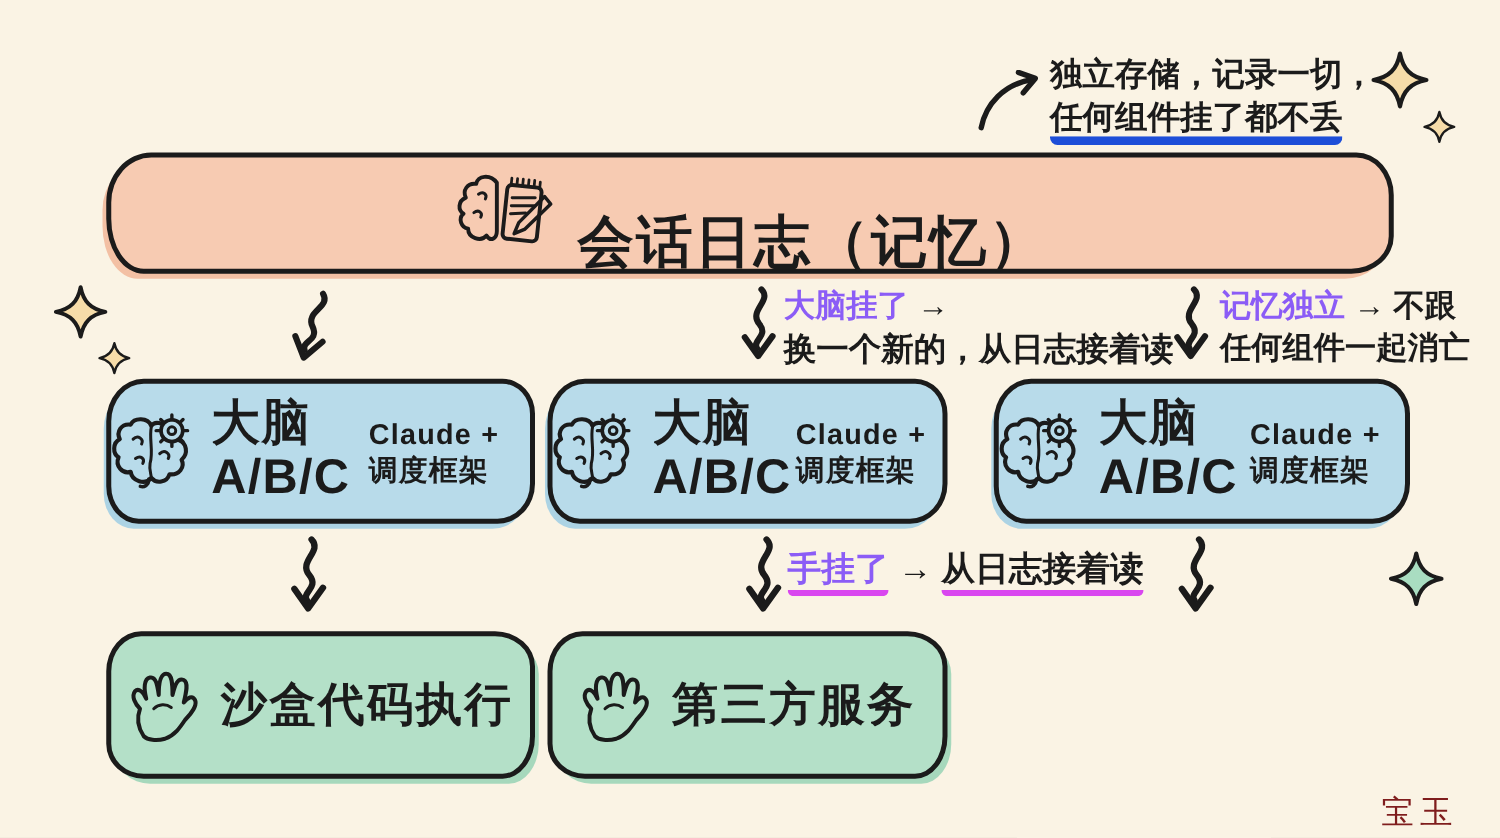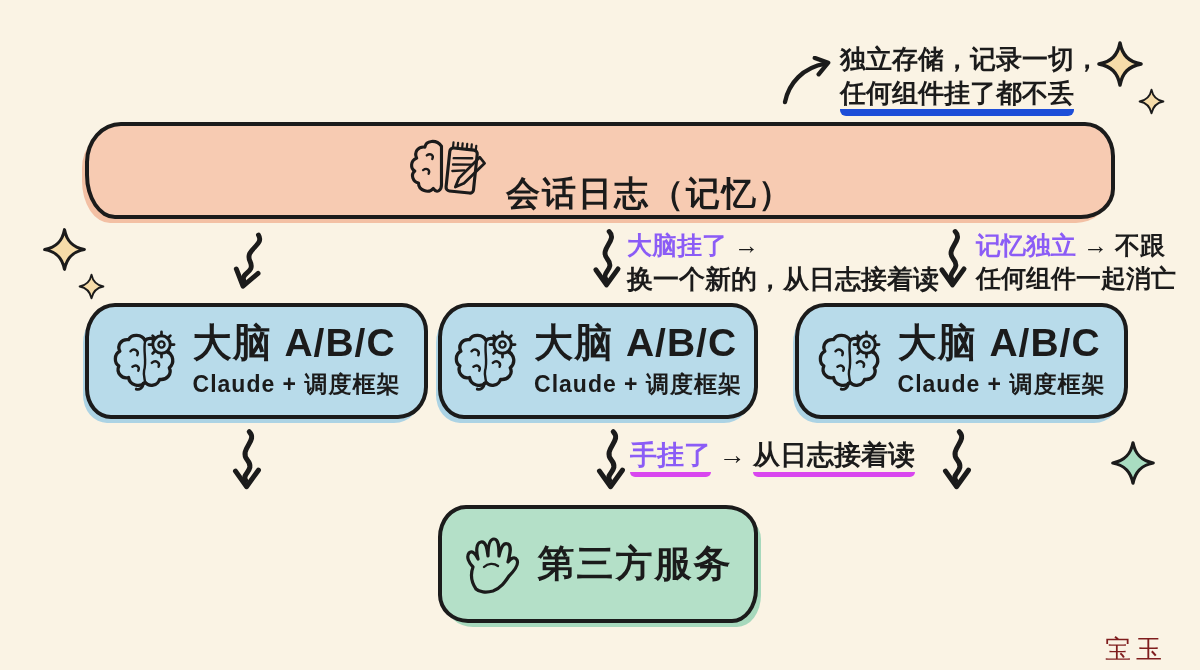--- a/index.html
+++ b/index.html
@@ -15,35 +15,35 @@
   .node {
     position:absolute; border:4px solid #1b1b1b;
     display:flex; align-items:center; justify-content:center;
   }
   .node .ibx { flex:0 0 auto; display:flex; align-items:center; justify-content:center; }
   .memory-box {
     left:85px; top:122px; width:1030px; height:97px;
     background:#F7CBB2; border-radius:36px 30px 34px 30px / 40px 34px 30px 44px;
     gap:18px; box-shadow:-5px 6px 0 -2px #F3C0A4;
   }
-  .memory-title { font-size:34px; font-weight:800; letter-spacing:2px;margin-top:46px; }
+  .memory-title { font-size:45px; font-weight:800; letter-spacing:2px;margin-top:46px; }
   .brain-box {
     top:303px; height:116px; background:#B8DBEA;
     border-radius:30px 26px 30px 26px / 34px 28px 32px 30px;
     gap:14px; box-shadow:-4px 6px 0 -2px #ACD3E4;
   }
   .tool-box {
     top:505px; height:118px; background:#B4E0C8;
     border-radius:28px 32px 26px 30px / 32px 28px 34px 28px;
     gap:16px; box-shadow:5px 6px 0 -2px #A6D8BC;
   }
   .bb1,.tb1 { left:85px;  width:343px; }
   .bb2,.tb2 { left:438px; width:320px; }
   .bb3,.tb3 { left:795px; width:333px; }
-  .node .col { display:flex; flex-direction:column; }
+  .node .col { display:flex; flex-direction:row; align-items:center; }
   .brain-title { font-size:39px; font-weight:800; letter-spacing:1px; line-height:1.1; }
   .brain-sub   { font-size:23px; font-weight:800; margin-top:4px; letter-spacing:1px; }
   .tool-line   { font-size:37px; font-weight:800; letter-spacing:2px; line-height:1.22; }
   .tool-single { font-size:40px; font-weight:800; letter-spacing:2px; }
 
   
   .note { position:absolute; font-weight:800; line-height:1.32; }
   .memory-note { left:840px; top:42px; font-size:26px; }
   .memory-note .u-peach { border-bottom:7px solid #1d4ed8; border-radius:6px; padding-bottom:1px; }
   .brainfail-note { left:627px; top:229px; font-size:25px; }
@@ -209,26 +209,37 @@
       <use href="#sq-arrow"></use>
     </svg>
   <svg class="abs line-icon" style="left:938px;top:428px" width="37" height="66">
       <use href="#sq-arrow"></use>
     </svg>
 
   <div class="note handfail-note">
     <span class="hl u-red">手挂了</span><span class="arrow-ch"> → </span><span class="u-red">从日志接着读</span>
   </div>
 
-  <div class="node tool-box tb2">
+  <div class="node tool-box tb1">
     <span class="ibx">
         <svg class="line-icon" width="58" height="62">
           <use href="#hand"></use>
         </svg>
       </span>
     <span class="col">
+      <span class="tool-line">沙盒</span>
+      <span class="tool-line">代码执行</span>
+    </span>
+  </div>
+  <div class="node tool-box tb2">
+    <span class="ibx">
+        <svg class="line-icon" width="58" height="62">
+          <use href="#hand"></use>
+        </svg>
+      </span>
+    <span class="col">
       <span class="tool-line">第三方服务</span>
     </span>
   </div>
 
   <div class="abs watermark">宝玉</div>
 
 </div>
 
 </body></html>

